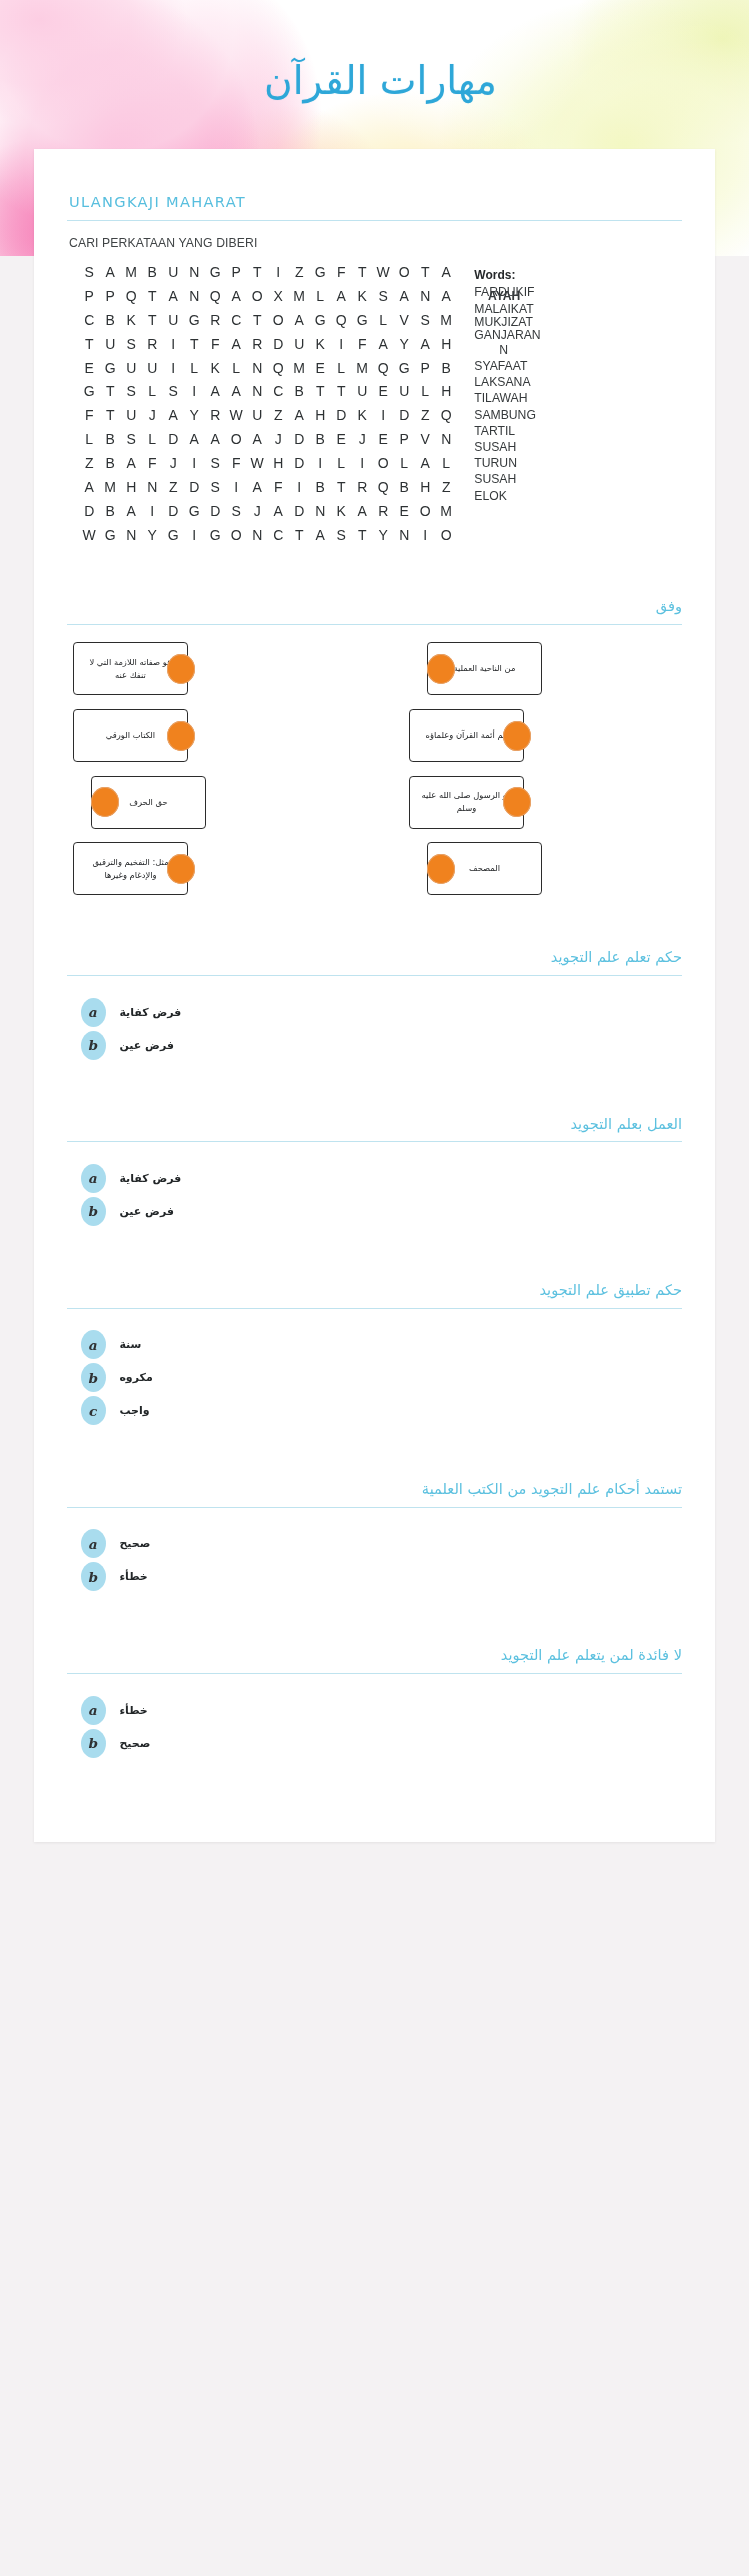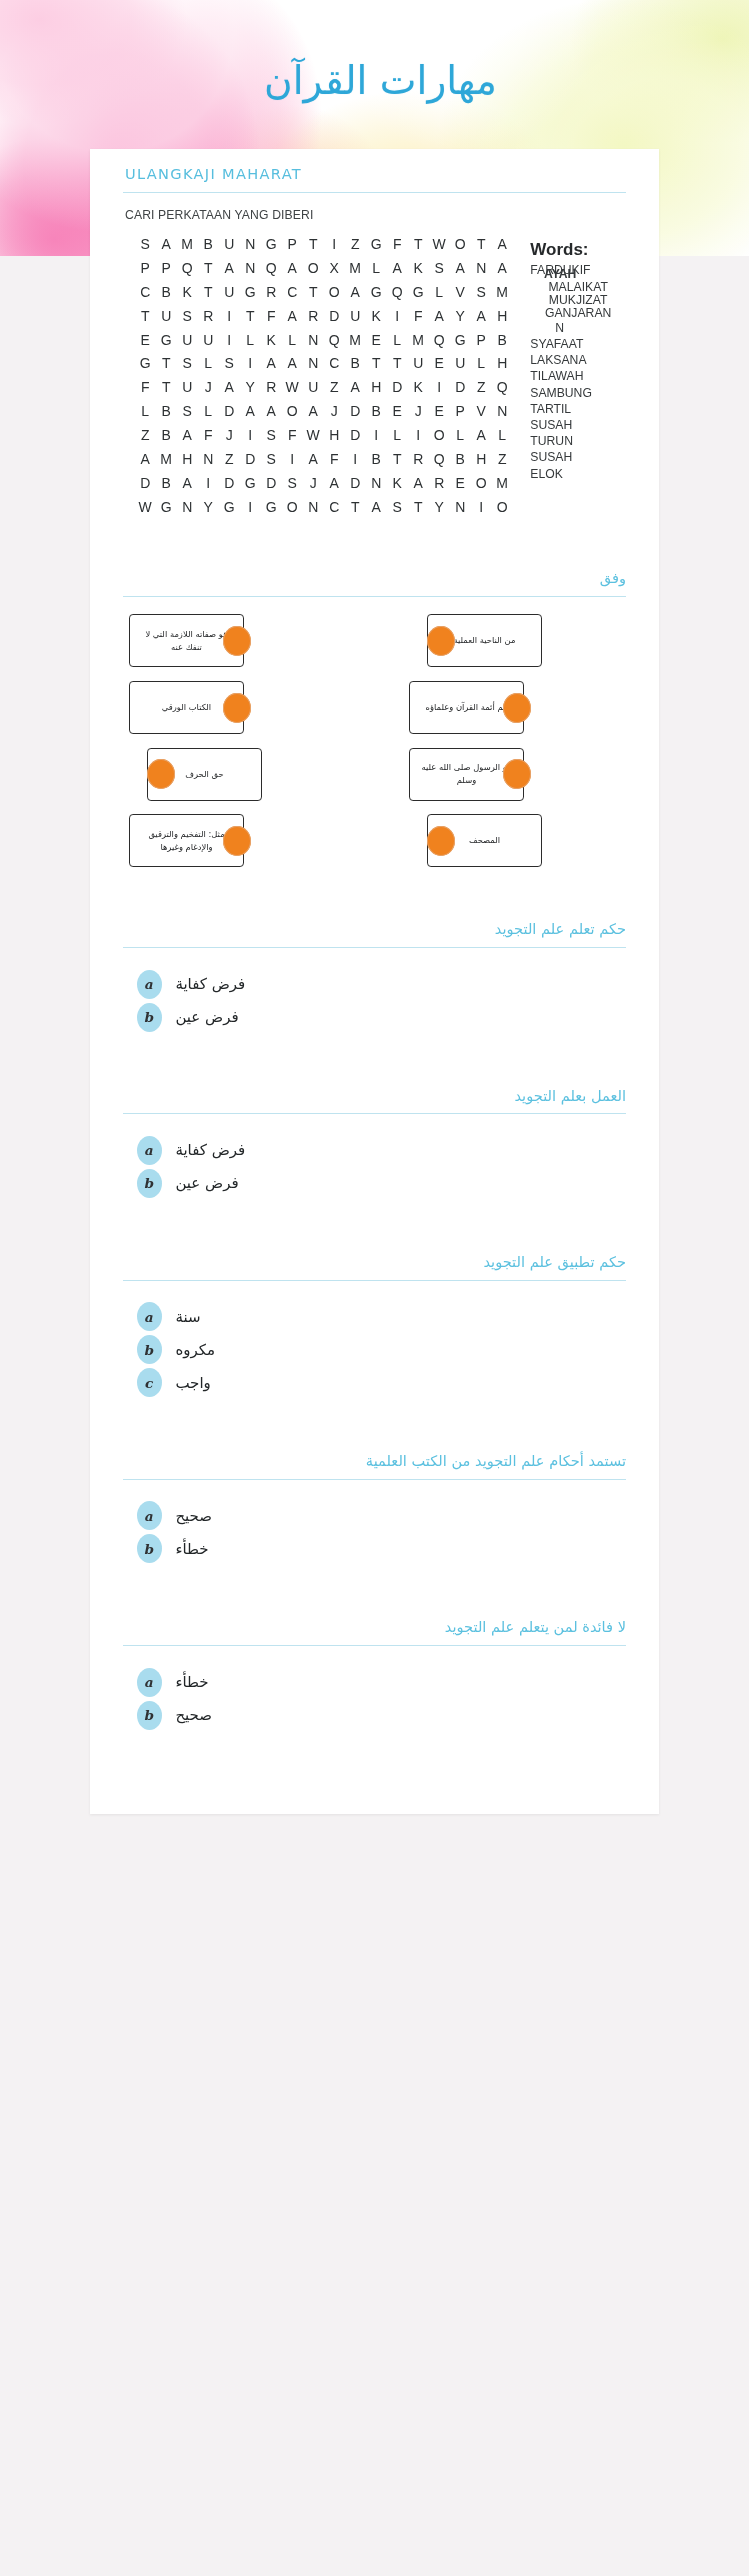--- a/index.html
+++ b/index.html
@@ -52,24 +52,24 @@
     font-size: 39px;
     line-height: 1.25;
     direction: rtl;
     text-shadow: 0 0 1px rgba(46,167,216,.3);
     margin-left: 28px;
   }
 
   
   .sheet {
     position: relative;
-    width: 569px;
+    width: 681px;
     margin: -107px auto 29px auto;
     background: #ffffff;
-    padding: 16px 0 29px 0;
+    padding: 44px 0 29px 0;
     box-shadow: 0 1px 2.9px rgba(0,0,0,.07);
     z-index: 5;
   }
 
   .block { padding: 0 33px; }
 
   .sec-head {
     color: #5ec2e0;
     font-size: 14.6px;
     letter-spacing: .02em;
@@ -118,32 +118,32 @@
     font-family: "Liberation Sans", sans-serif;
   }
   .ws-words {
     flex: 1 1 auto;
     padding-left: 7.8px;
     padding-top: 3.9px;
     position: relative;
     min-height: 244px;
   }
   .ws-words-title {
-    font-size: 17px;
+    font-size: 12px;
     font-weight: bold;
     color: #26292b;
     margin-bottom: 2px;
   }
   .ws-word {
     font-size: 12.2px;
     color: #35393b;
     line-height: 1.33;
     white-space: nowrap;
   }
-  .ws-word.tight { margin-top: -2.9px; text-align: center; }
+  .ws-word.tight { margin-top: -2.9px; }
 
   
   .match-grid {
     display: grid;
     grid-template-columns: 1fr 1fr;
     column-gap: 57px;
     row-gap: 13.7px;
     padding: 2px 27px 0 39px;
   }
   .match-cell { position: relative; height: 53px; }
@@ -200,23 +200,24 @@
     display: flex;
     align-items: center;
     justify-content: center;
     font-family: "DejaVu Serif", serif;
     font-style: italic;
     font-weight: bold;
     font-size: 13.7px;
   }
   .opt-text {
     direction: rtl;
-    font-size: 15px;
+    font-size: 11px;
     color: #222628;
     font-family: "DejaVu Sans", sans-serif;
+    font-weight: bold;
   }
 
   .gap-lg { height: 53px; }
 </style>
 </head>
 <body>
 
 <div class="hero">
   <div class="hero-wash"></div>
   <div class="hero-title">مهارات القرآن</div>

